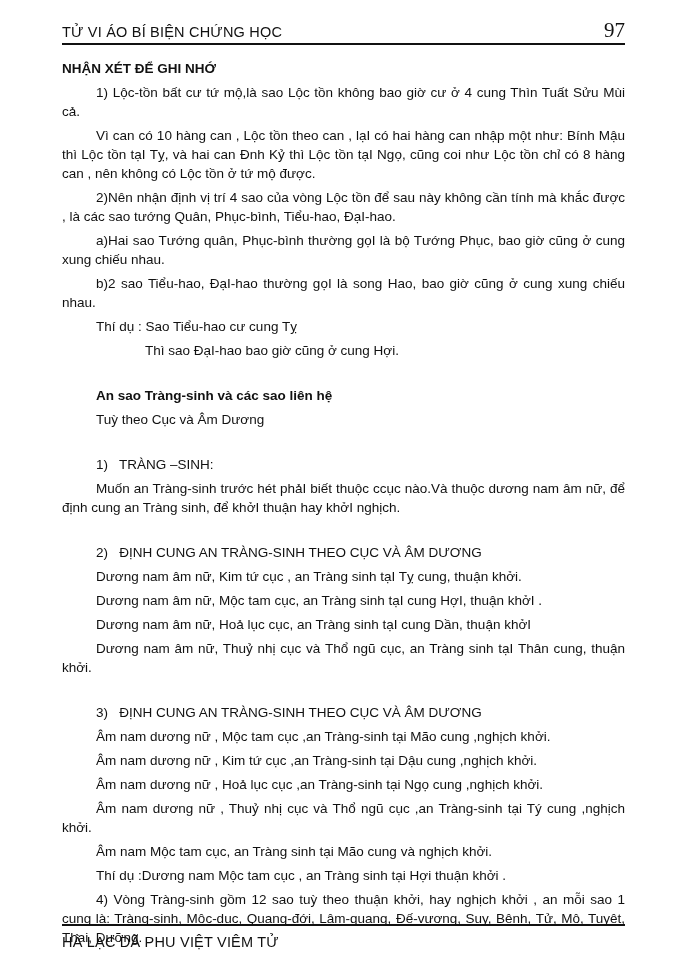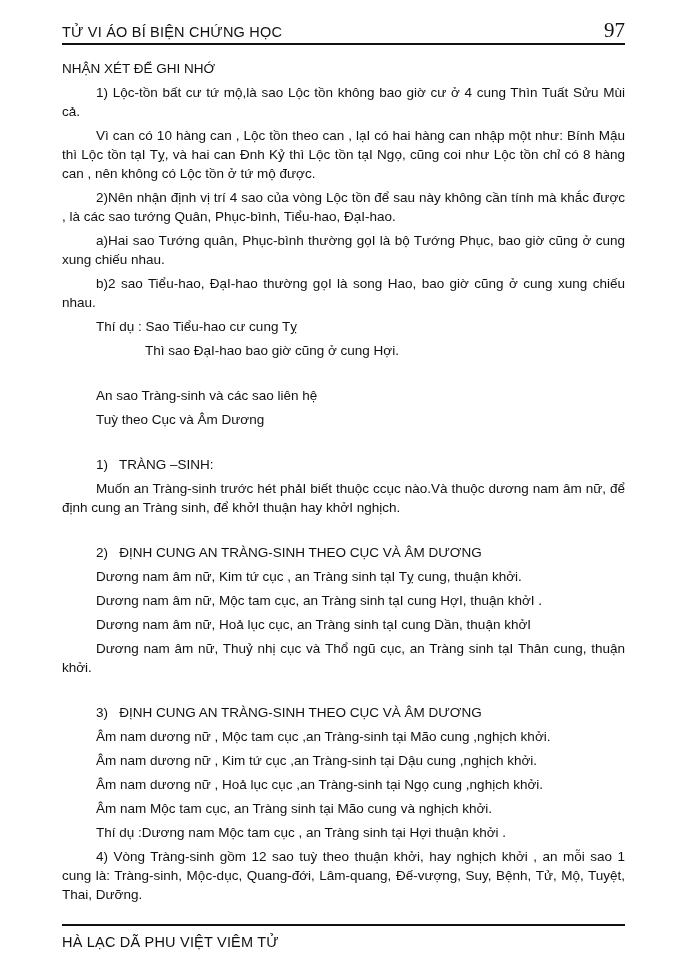--- a/index.html
+++ b/index.html
@@ -40,21 +40,21 @@
     font-size: 13.5px;
     line-height: 19px;
     text-align: justify;
   }
   .content p {
     margin: 5px 0;
     text-indent: 34px;
   }
   .no-indent { text-indent: 0 !important; }
   .deep-indent { text-indent: 83px !important; }
-  .bold { font-weight: normal; }
+  .bold { font-weight: bold; }
   .big-gap { margin-top: 26px !important; }
   .med-gap { margin-top: 14px !important; }
   .pre { white-space: pre-wrap; }
   .footer {
     position: absolute;
     left: 62px;
     right: 61px;
     top: 924px;
     border-top: 2px solid #111;
     padding-top: 8px;
@@ -94,20 +94,21 @@
     <p class="big-gap pre">2)   ĐỊNH CUNG AN TRÀNG-SINH THEO CỤC VÀ ÂM DƯƠNG</p>
     <p>Dương nam âm nữ, Kim tứ cục , an Tràng sinh tạI Tỵ cung, thuận khởi.</p>
     <p>Dương nam âm nữ, Mộc tam cục, an Tràng sinh tạI cung HợI, thuận khởI .</p>
     <p>Dương nam âm nữ, Hoả lục cục, an Tràng sinh tạI cung Dần, thuận khởI</p>
     <p>Dương nam âm nữ, Thuỷ nhị cục và Thổ ngũ cục, an Tràng sinh tạI Thân cung, thuận khởi.</p>
 
     <p class="big-gap pre">3)   ĐỊNH CUNG AN TRÀNG-SINH THEO CỤC VÀ ÂM DƯƠNG</p>
     <p>Âm nam dương nữ , Mộc tam cục ,an Tràng-sinh tại Mão cung ,nghịch khởi.</p>
     <p>Âm nam dương nữ , Kim tứ cục ,an Tràng-sinh tại Dậu cung ,nghịch khởi.</p>
     <p>Âm nam dương nữ , Hoả lục cục ,an Tràng-sinh tại Ngọ cung ,nghịch khởi.</p>
+    <p>Âm nam dương nữ , Thuỷ nhị cục và Thổ ngũ cục ,an Tràng-sinh tại Tý cung ,nghịch khởi.</p>
 
     <p>Âm nam Mộc tam cục, an Tràng sinh tại Mão cung và nghịch khởi.</p>
     <p>Thí dụ :Dương nam Mộc tam cục , an Tràng sinh tại Hợi thuận khởi .</p>
 
     <p>4)   Vòng Tràng-sinh gồm 12 sao tuỳ theo thuận khởi, hay nghịch khởi , an mỗi sao 1 cung là: Tràng-sinh, Mộc-dục, Quang-đới, Lâm-quang, Đế-vượng, Suy, Bệnh, Tử, Mộ, Tuyệt, Thai, Dưỡng.</p>
 
   </div>
 
   <div class="footer">
     <span>HÀ LẠC DÃ PHU VIỆT VIÊM TỬ</span>

